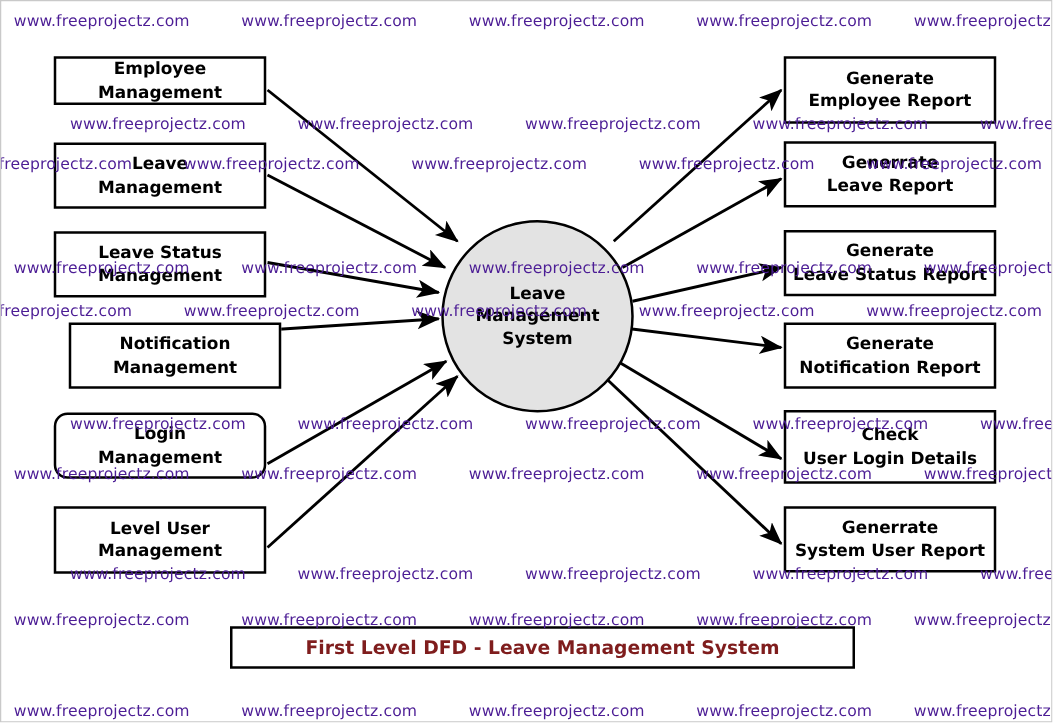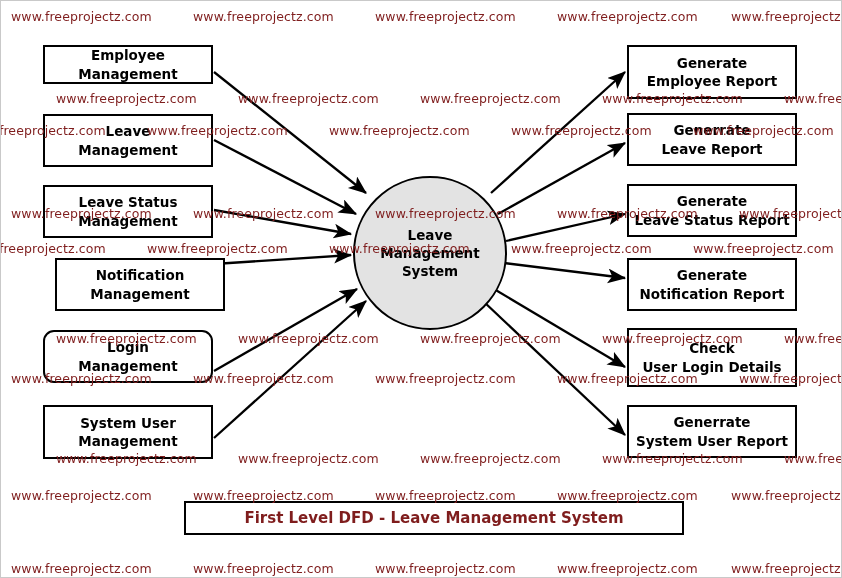--- a/index.html
+++ b/index.html
@@ -24,21 +24,21 @@
   #watermarks {
     position: absolute;
     left: 0; top: 0;
     width: 842px;
     height: 578px;
     pointer-events: none;
     z-index: 5;
   }
   .wm {
     position: absolute;
-    color: #7f1d1d;
+    color: #4c1d95;
     font-family: "DejaVu Sans", sans-serif;
     font-size: 12.5px;
     white-space: nowrap;
     letter-spacing: 0.1px;
   }
 
   
   #arrows {
     position: absolute;
     left: 0; top: 0;
@@ -228,21 +228,21 @@
     <span>Notification
 Management</span>
   </div>
 
   <div class="node" style="left:42px;  top:329px; width:170px; height:53px;border-radius:11px;">
     <span>Login
 Management</span>
   </div>
 
   <div class="node" style="left:42px;  top:404px; width:170px; height:54px;">
-    <span>System User
+    <span>Level User
 Management</span>
   </div>
 
   <div class="node" style="left:626px; top:44px;  width:170px; height:54px;">
     <span>Generate
 Employee Report</span>
   </div>
 
   <div class="node" style="left:626px; top:112px; width:170px; height:53px;">
     <span>Generrate

